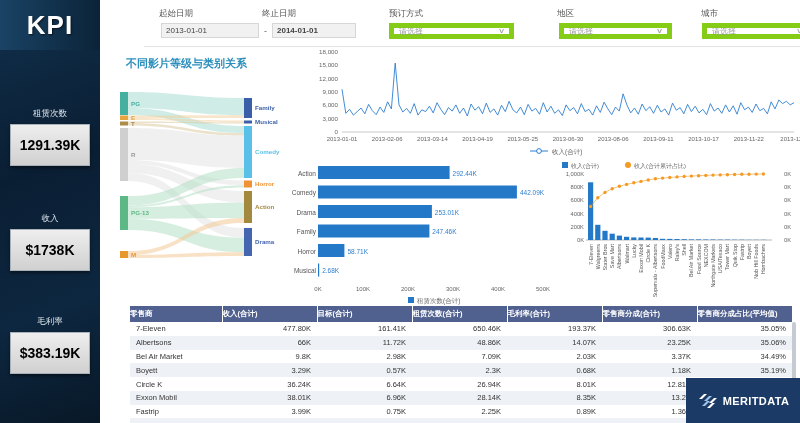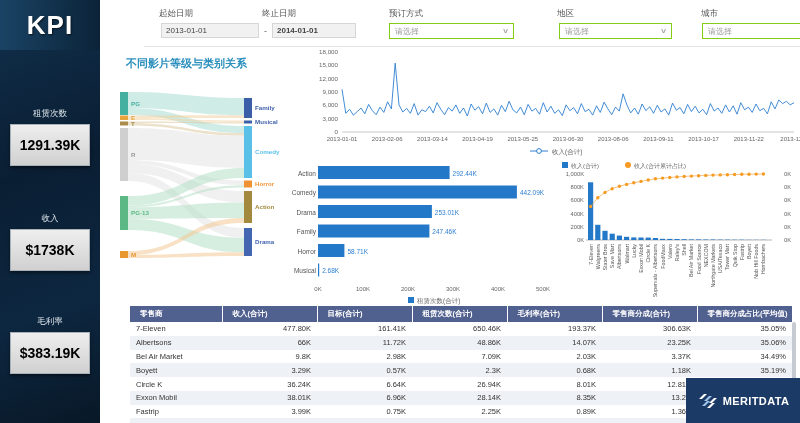--- a/index.html
+++ b/index.html
@@ -13,37 +13,37 @@
   .kpi-card{position:absolute;left:0;width:100%;margin-top:16px;}
   .kpi-label{text-align:center;color:#dfe7ee;font-size:8.5px;margin-bottom:4px;}
   .kpi-value{margin:0 10px;background:linear-gradient(#eeeeee,#d0d0d0);border:1px solid #a8b0b8;
     text-align:center;font-size:14px;font-weight:bold;color:#000;padding:12px 0;box-shadow:0 2px 3px rgba(0,0,0,.45);}
 
   
   .topbar{position:absolute;left:100px;top:0;width:700px;height:46px;background:#fff;border-bottom:1px solid #e4e4e4;margin-left:44px;}
   .flabel{position:absolute;font-size:8.5px;color:#555;}
   .finput{position:absolute;height:15px;background:#f1f1f1;border:1px solid #d6d6d6;font-size:8px;color:#444;
     padding:0 4px;box-sizing:border-box;font-family:inherit;}
-  .fselect{position:absolute;height:16px;background:#fff;border:1px solid #84cc16;font-size:8px;color:#999;
+  .fselect{position:absolute;height:16px;background:#fff;border:5px solid #84cc16;font-size:8px;color:#999;
     padding:0 5px;box-sizing:border-box;display:flex;justify-content:space-between;align-items:center;}
   .chev{color:#999;font-size:7px;transform:scaleX(1.4);}
   .fsep{position:absolute;font-size:9px;color:#666;}
 
   
   .sankey-title{position:absolute;left:126px;top:56px;font-size:11px;font-weight:bold;color:#2b8fbd;}
   #sankey{position:absolute;left:118px;top:86px;}
   #lineChart{position:absolute;left:308px;top:44px;overflow:hidden;}
   #barChart{position:absolute;left:280px;top:160px;}
   #pareto{position:absolute;left:556px;top:158px;}
 
   
   #tableWrap{position:absolute;left:130px;top:306px;width:662px;}
   #tableWrap table{border-collapse:collapse;width:100%;table-layout:fixed;}
   #tableWrap th{background:#50608f;color:#fff;font-size:7.5px;font-weight:bold;text-align:left;
-    padding:3px 10px;border-right:1px solid rgba(255,255,255,.25);white-space:nowrap;overflow:hidden;}
+    padding:3px 0;border-right:1px solid rgba(255,255,255,.25);white-space:nowrap;overflow:hidden;}
   #tableWrap td{font-size:7.5px;color:#333;padding:2.4px 6px;white-space:nowrap;overflow:hidden;background:#fff;}
   #tableWrap tr:nth-child(even) td{background:#eef1f5;}
   #tableWrap td.num{text-align:right;}
   .scroll-thumb{position:absolute;right:-4px;top:16px;width:4px;height:58px;background:#c6cad2;border-radius:2px;}
 
   
   .brand{position:absolute;left:686px;top:378px;width:114px;height:45px;background:#1c3a66;
     display:flex;align-items:center;justify-content:center;gap:2px;z-index:5;}
   .brand-text{color:#fff;font-size:11px;font-weight:bold;letter-spacing:.4px;}
 </style>

